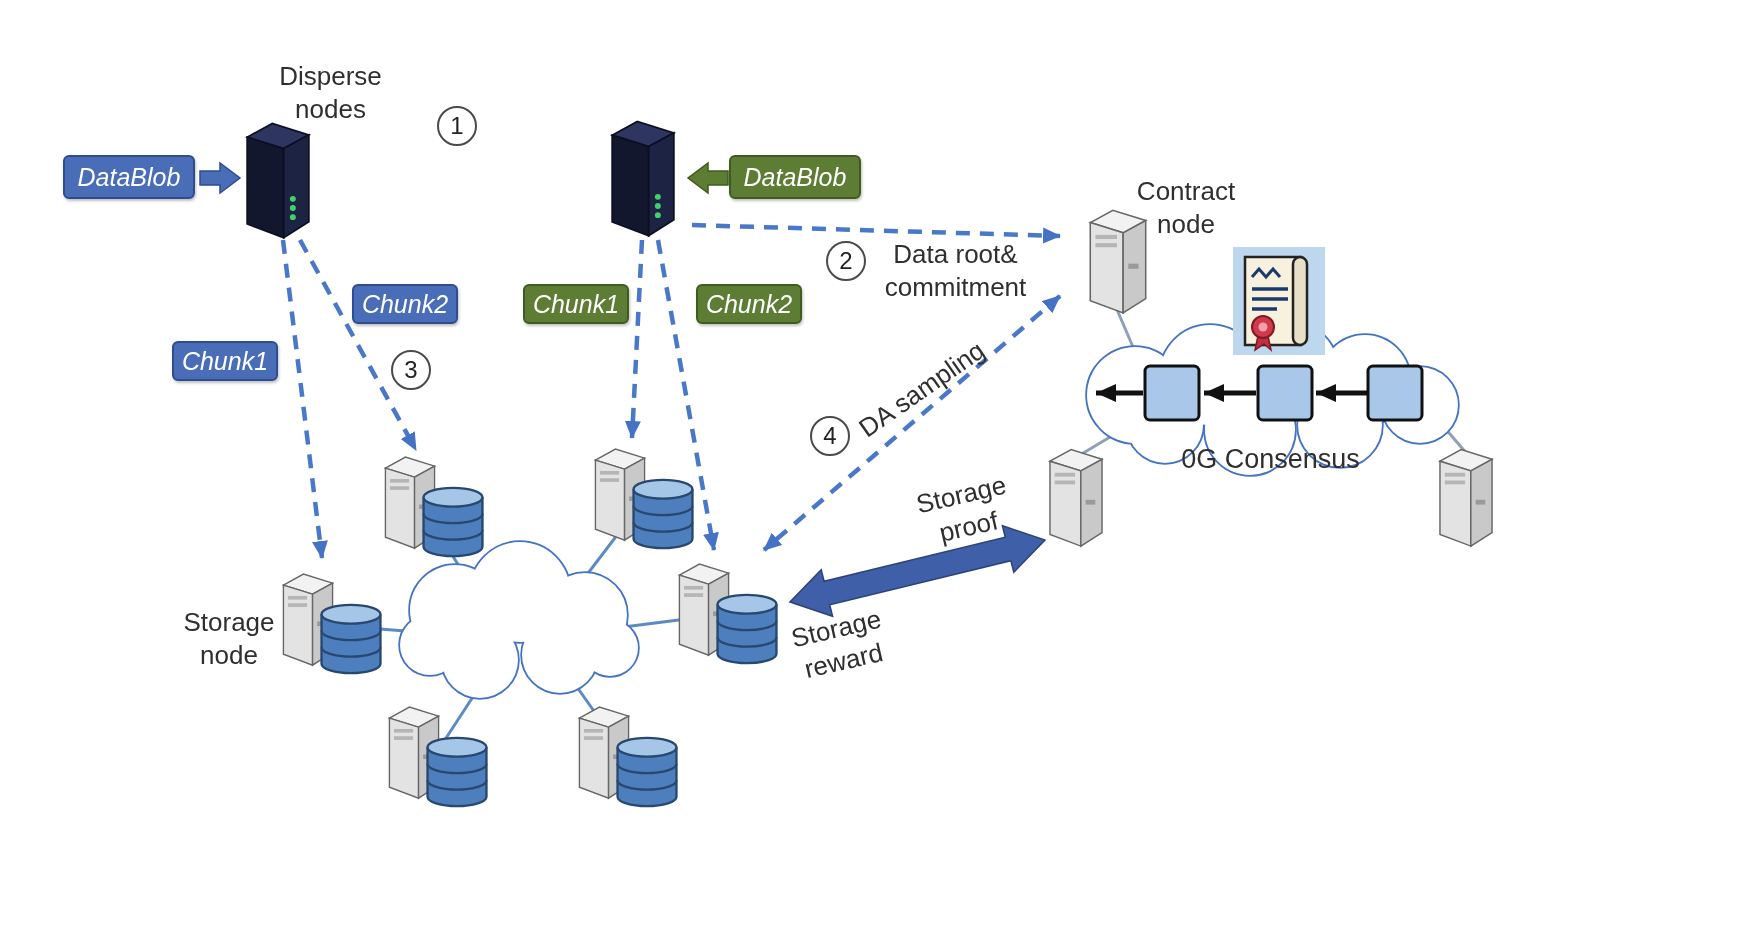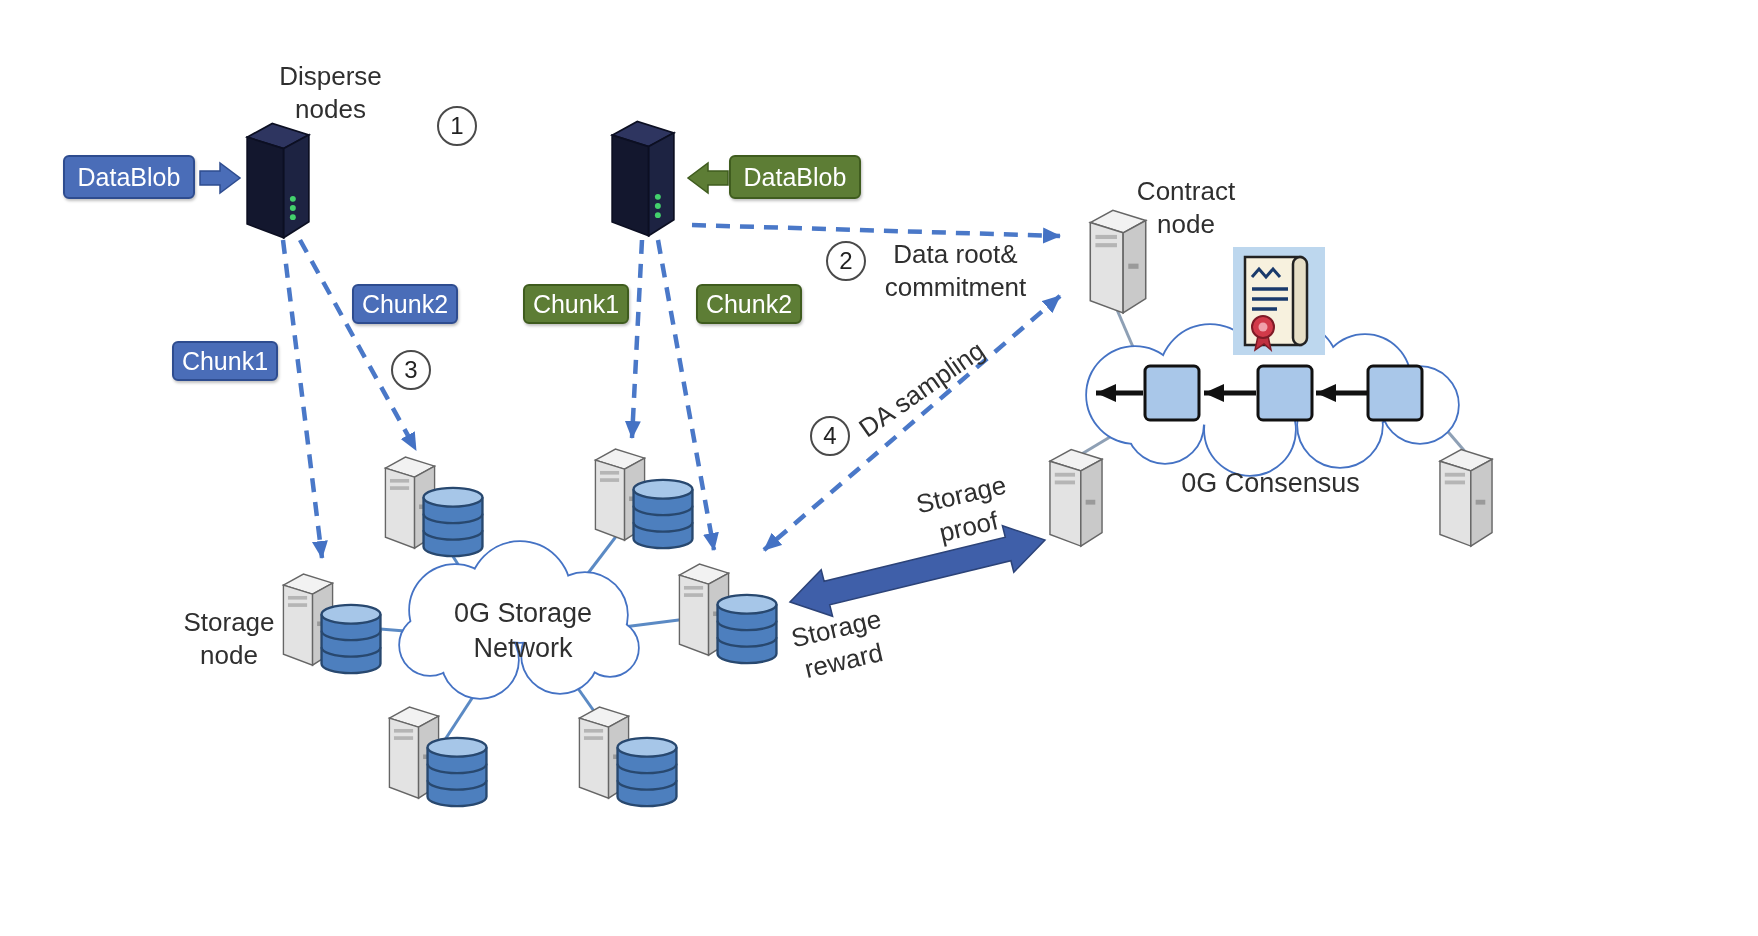--- a/index.html
+++ b/index.html
@@ -4,21 +4,21 @@
 <style>
   html,body{margin:0;padding:0;background:#fff;}
   .stage{position:relative;width:1758px;height:936px;background:#ffffff;overflow:hidden;
          font-family:"Liberation Sans",sans-serif;color:#2f2f2f;}
   .layer{position:absolute;left:0;top:0;}
   .txt{position:absolute;white-space:pre-line;font-size:26px;line-height:33px;color:#2f2f2f;}
   .center{text-align:center;}
   .big{font-size:27px;line-height:35px;}
   .chip{position:absolute;display:flex;align-items:center;justify-content:center;
         color:#fff;font-size:25px;border-radius:6px;border:2px solid;box-sizing:border-box;
-        box-shadow:1px 2px 3px rgba(0,0,0,.25);}
+        box-shadow:1px 2px 3px rgba(0,0,0,.25);font-style:italic;}
   .chip.blue{background:#4a6db8;border-color:#2e4c8f;}
   .chip.green{background:#5d7d35;border-color:#3f5c1e;}
   .stepnum{position:absolute;width:36px;height:36px;border-radius:50%;border:2px solid #4a4a4a;
         background:#fff;display:flex;align-items:center;justify-content:center;font-size:24px;color:#222;}
   .rot35{transform:rotate(-35deg);transform-origin:center;}
   .rot13{transform:rotate(-13deg);transform-origin:center;}
 </style>
 </head>
 <body>
 
@@ -207,23 +207,21 @@
   <div class="stepnum" style="left:391px;top:350px">3</div>
   <div class="stepnum" style="left:810px;top:416px">4</div>
 
   <div class="txt center" style="left:258px;top:60px;width:145px">Disperse
 nodes</div>
   <div class="txt center" style="left:858px;top:238px;width:195px">Data root&amp;
 commitment</div>
   <div class="txt center rot35" style="left:837px;top:373px;width:170px">DA sampling</div>
   <div class="txt center" style="left:1112px;top:175px;width:148px">Contract
 node</div>
-  <div class="txt center big" style="left:1158px;top:466px;width:225px">0G Consensus</div>
-  <div class="txt center big" style="left:428px;top:596px;width:190px">0G Storage
-Network</div>
+  <div class="txt center big" style="left:1158px;top:442px;width:225px">0G Consensus</div>
   <div class="txt center" style="left:158px;top:606px;width:142px">Storage
 node</div>
   <div class="txt center rot13" style="left:890px;top:478px;width:150px">Storage
 proof</div>
   <div class="txt center rot13" style="left:765px;top:612px;width:150px">Storage
 reward</div>
 
 </div>
 
 </body></html>

